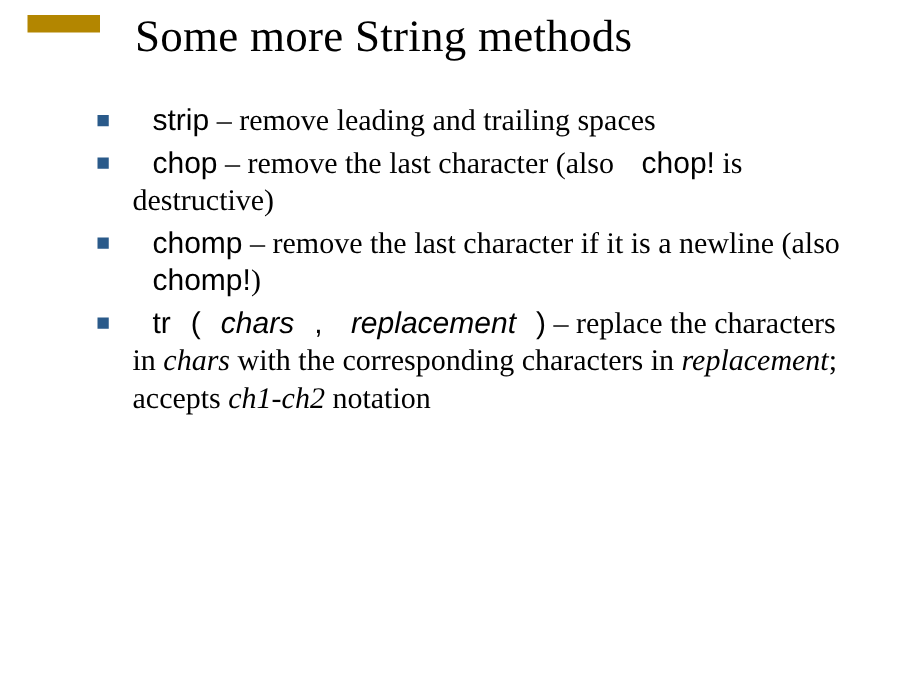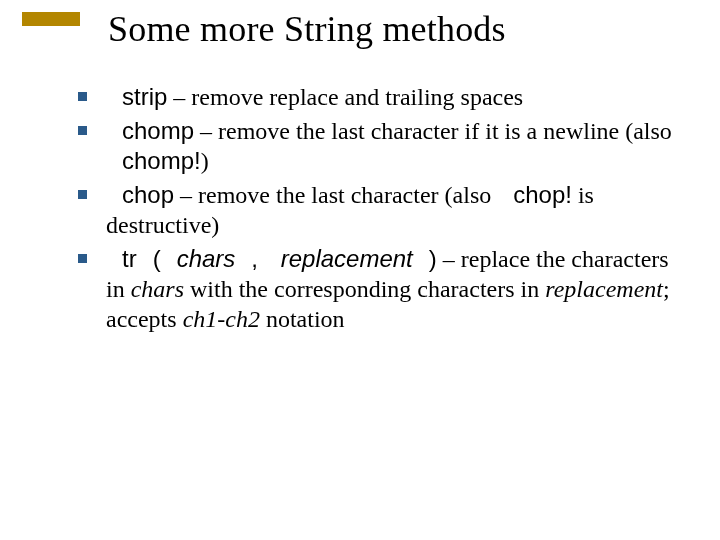--- a/index.html
+++ b/index.html
@@ -64,31 +64,31 @@
 <body>
 
 <div class="slide">
   <div class="accent-bar"></div>
   <div class="title">Some more String methods</div>
 
   <div class="content">
 
     <div class="item">
       <span class="bullet"></span>
-      <span class="sans">strip</span><span> – remove replace and trailing spaces</span>
+      <span class="sans">strip</span><span> – remove leading and trailing spaces</span>
+    </div>
+
+    <div class="item">
+      <span class="bullet"></span>
+      <span class="sans">chop</span><span> – remove the last character (also </span><span class="sans">chop!</span><span> is destructive)</span>
     </div>
 
     <div class="item">
       <span class="bullet"></span>
       <span class="sans">chomp</span><span> – remove the last character if it is a newline (also </span><span class="sans">chomp!</span><span>)</span>
-    </div>
-
-    <div class="item">
-      <span class="bullet"></span>
-      <span class="sans">chop</span><span> – remove the last character (also </span><span class="sans">chop!</span><span> is destructive)</span>
     </div>
 
     <div class="item">
       <span class="bullet"></span>
       <span class="sans">tr</span><span class="sans">(</span><span class="sans ital">chars</span><span class="sans">, </span><span class="sans ital">replacement</span><span class="sans">)</span><span> – replace the characters in </span><span class="ital">chars</span><span> with the corresponding characters in </span><span class="ital">replacement</span><span>; accepts </span><span class="ital">ch1-ch2</span><span> notation</span>
     </div>
 
   </div>
 </div>
 

